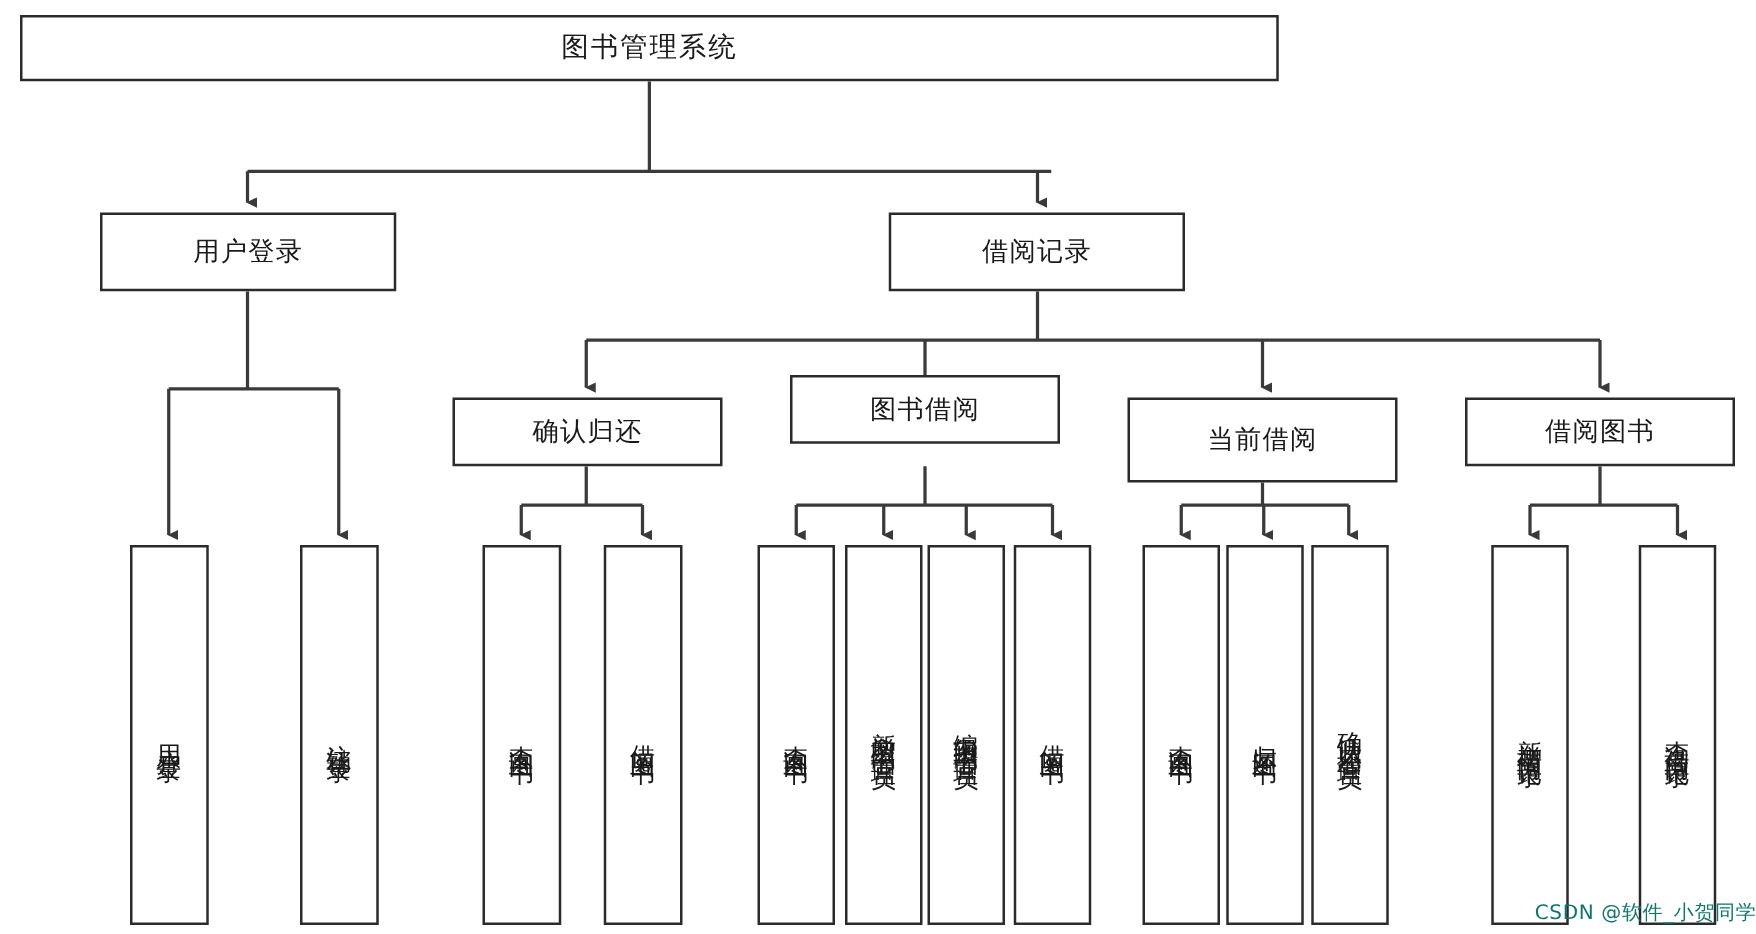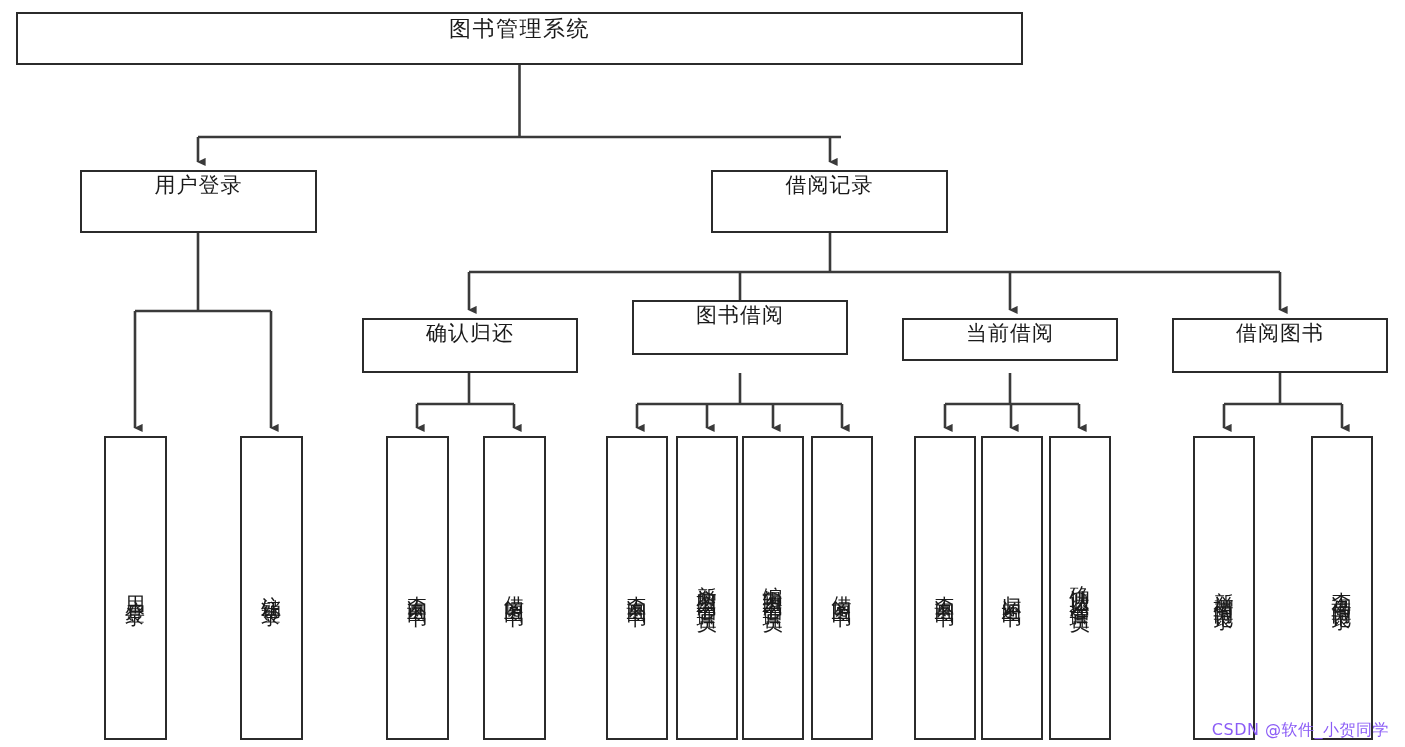--- a/index.html
+++ b/index.html
@@ -25,20 +25,21 @@
     width: 1405px;
     height: 747px;
     pointer-events: none;
   }
   .node {
     position: absolute;
     box-sizing: border-box;
     background: #ffffff;
     border: 2px solid #2b2b2b;
     display: flex;
+    align-items: center;
     justify-content: center;
     color: #1a1a1a;
     z-index: 2;
   }
   .node .node-label {
     display: block;
     text-align: center;
     line-height: 1.32;
     white-space: nowrap;
   }
@@ -61,24 +62,24 @@
     writing-mode: vertical-rl;
     text-orientation: upright;
     font-size: 20px;
     letter-spacing: 4px;
     line-height: 1;
     white-space: nowrap;
     max-height: 290px;
   }
   #watermark {
     position: absolute;
-    right: 16px;
+    right: 0;
     bottom: 6px;
     font-size: 16px;
-    color: #8b5cf6;
+    color: #0f766e;
     letter-spacing: 0.5px;
     z-index: 5;
     white-space: nowrap;
   }
 </style>
 </head>
 <body>
 
 <div id="diagram-root">
 
@@ -144,21 +145,21 @@
   <div class="node horiz" style="left:711px; top:170px; width:237px; height:63px;">
     <span class="node-label">借阅记录</span>
   </div>
 
   <div class="node horiz" style="left:362px; top:318px; width:216px; height:55px;">
     <span class="node-label">确认归还</span>
   </div>
   <div class="node horiz" style="left:632px; top:300px; width:216px; height:55px;">
     <span class="node-label">图书借阅</span>
   </div>
-  <div class="node horiz" style="left:902px; top:318px; width:216px; height:43px;">
+  <div class="node horiz" style="left:902px; top:318px; width:216px; height:68px;">
     <span class="node-label">当前借阅</span>
   </div>
   <div class="node horiz" style="left:1172px; top:318px; width:216px; height:55px;">
     <span class="node-label">借阅图书</span>
   </div>
 
   <div class="node vert" style="left:104px; top:436px; width:63px; height:304px;">
     <span class="node-label">用户登录</span>
   </div>
   <div class="node vert" style="left:240px; top:436px; width:63px; height:304px;">

